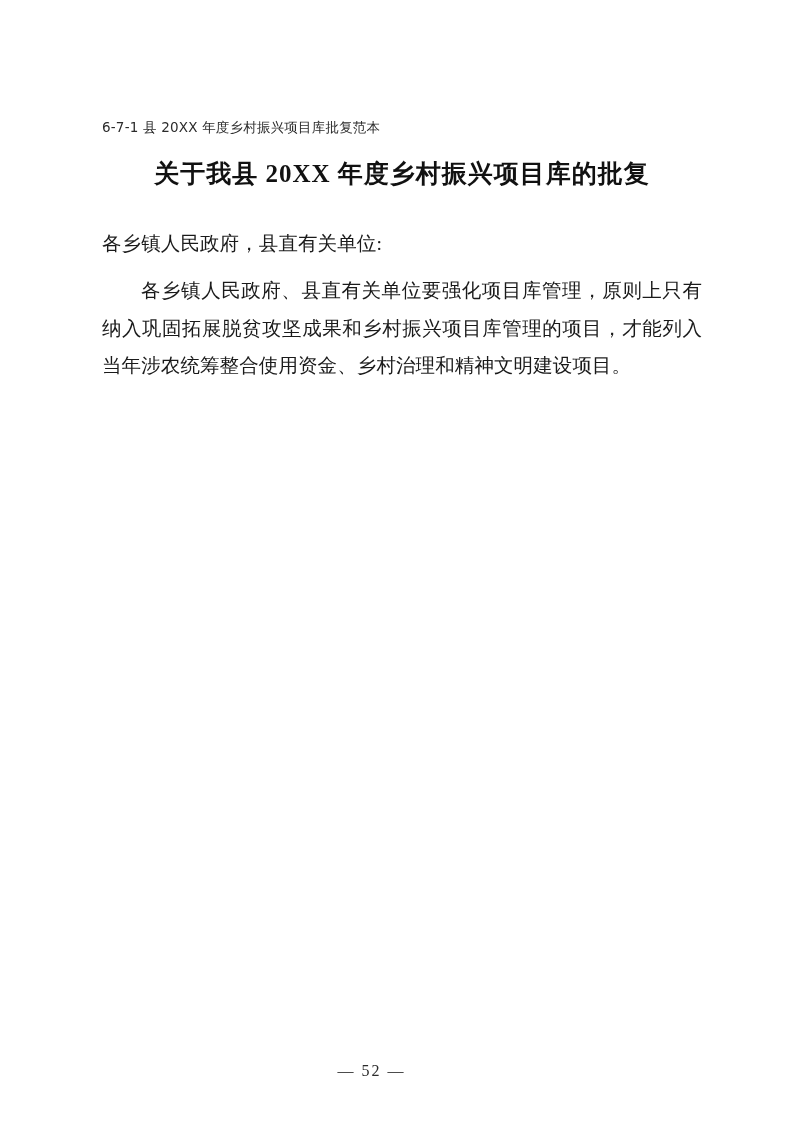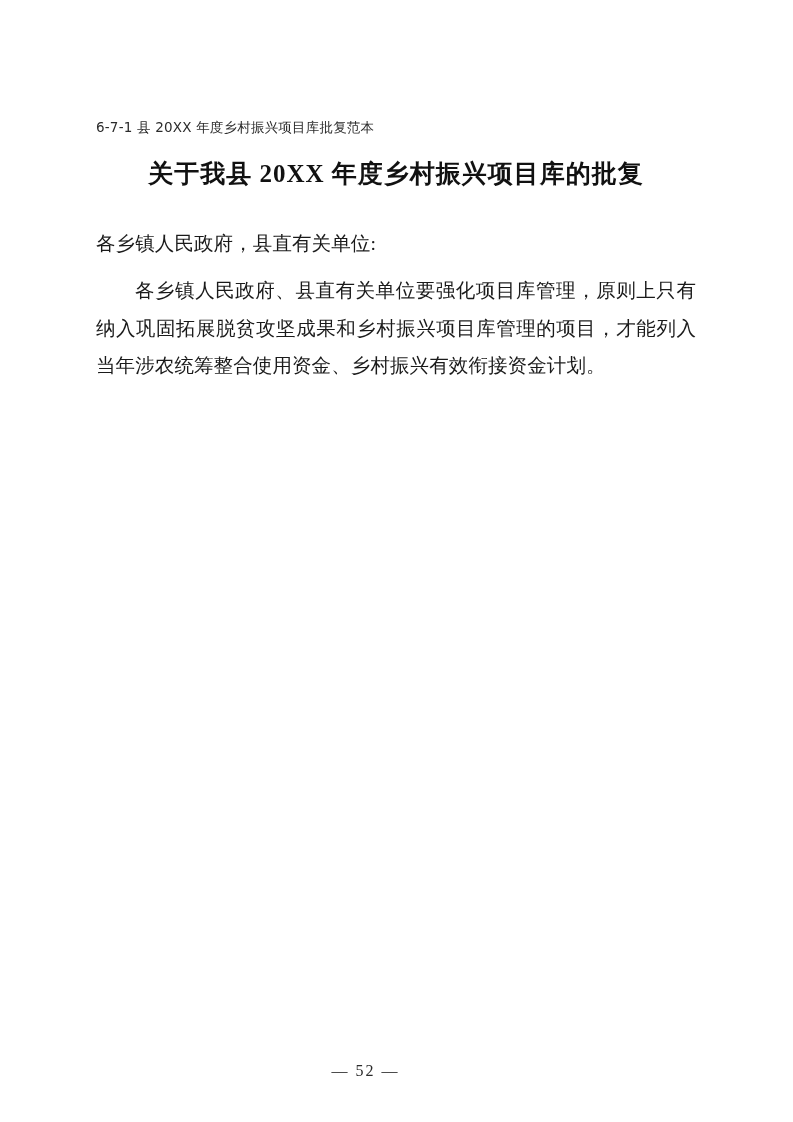--- a/index.html
+++ b/index.html
@@ -11,21 +11,21 @@
     width: 793px;
     height: 1122px;
     font-family: "Liberation Serif", "DejaVu Serif", serif;
     color: #1a1a1a;
     position: relative;
     overflow: hidden;
   }
   .page {
     position: absolute;
     top: 0;
-    left: 0;
+    left: 6px;
     width: 711px;
     height: 1122px;
     box-sizing: border-box;
     padding: 0;
     text-decoration: underline;
   }
   .content {
     position: absolute;
     left: 96px;
     top: 118px;
@@ -85,18 +85,18 @@
   <div class="content">
 
     <div class="header-label">6-7-1 县 20XX 年度乡村振兴项目库批复范本</div>
 
     <h1 class="doc-title">关于我县 20XX 年度乡村振兴项目库的批复</h1>
 
     <p class="body-par salutation">各乡镇人民政府，县直有关单位:</p>
 
 
 
-    <p class="body-par indent">各乡镇人民政府、县直有关单位要强化项目库管理，原则上只有纳入巩固拓展脱贫攻坚成果和乡村振兴项目库管理的项目，才能列入当年涉农统筹整合使用资金、乡村振兴有效衔接资金计划。</p>
+    <p class="body-par indent">各乡镇人民政府、县直有关单位要强化项目库管理，原则上只有纳入巩固拓展脱贫攻坚成果和乡村振兴项目库管理的项目，才能列入当年涉农统筹整合使用资金、乡村治理和精神文明建设项目。</p>
 
   </div>
 
   <div class="page-number">— 52 —</div>
 </div>
 
 </body></html>

